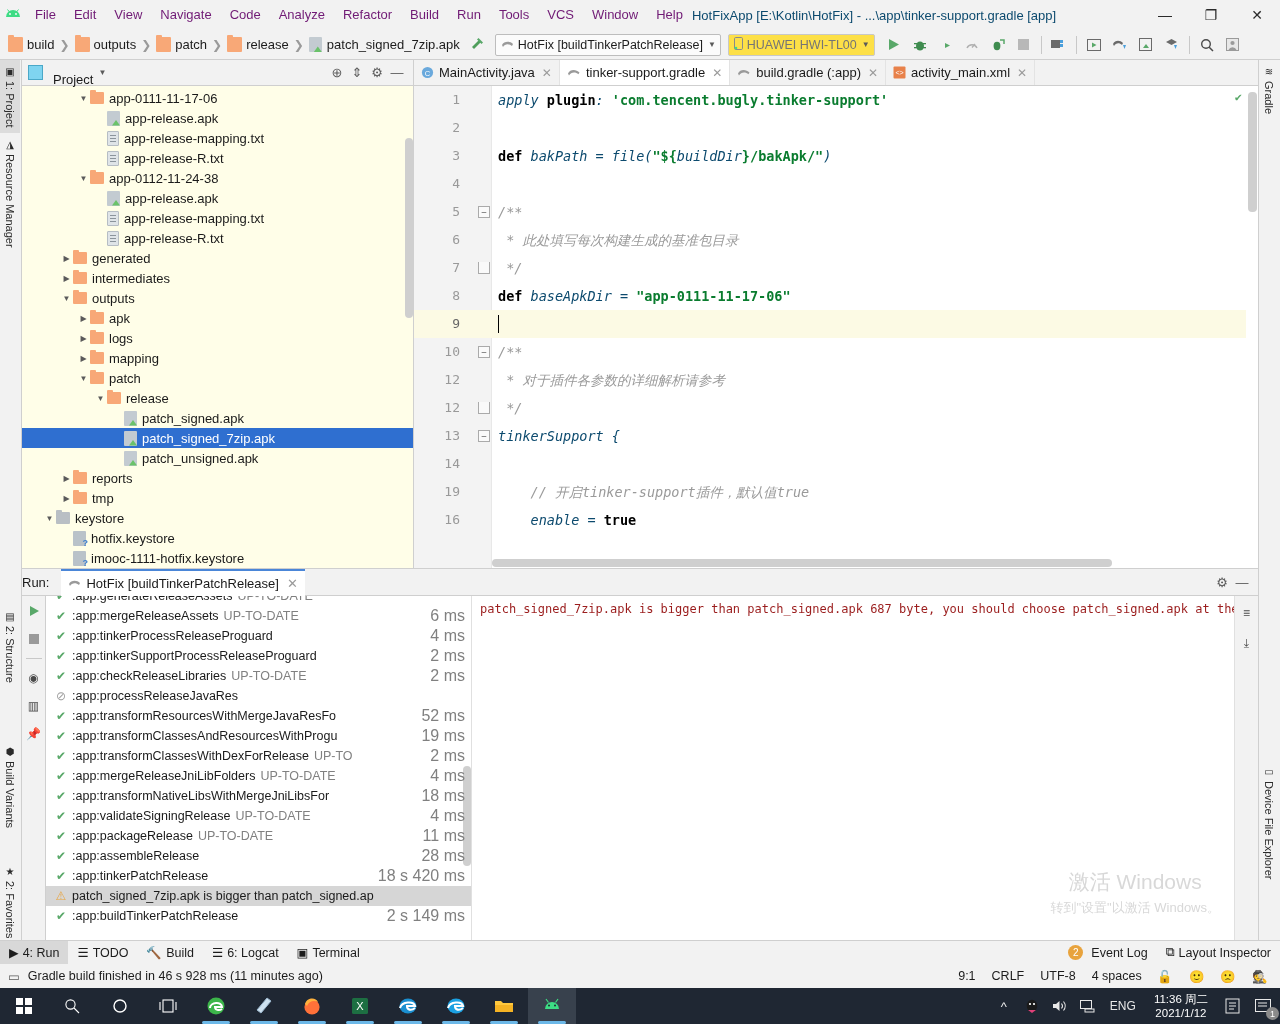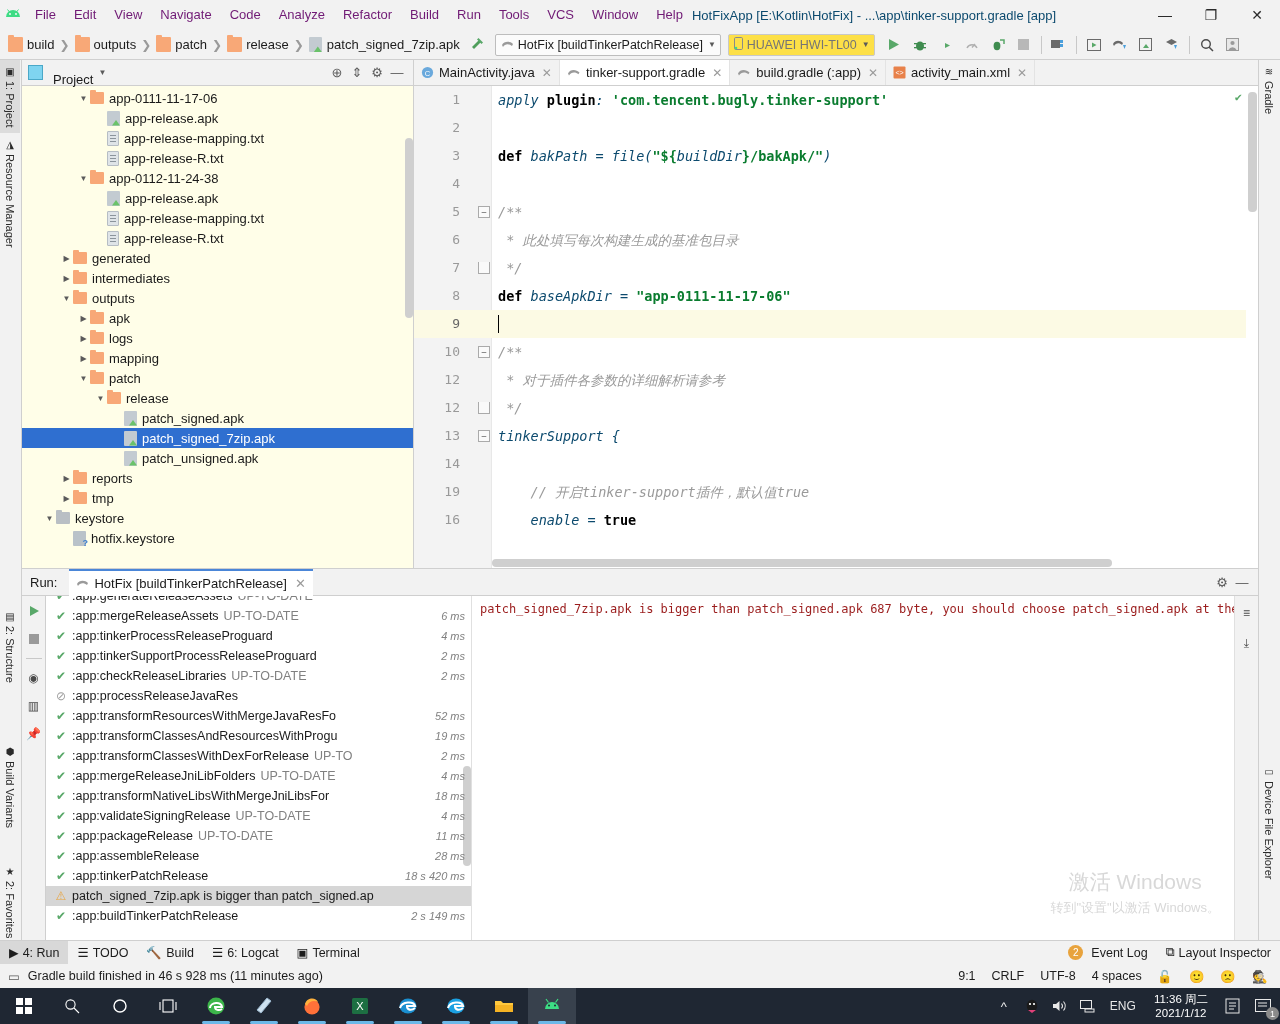--- a/index.html
+++ b/index.html
@@ -132,35 +132,35 @@
   .caretline { position:absolute; left:84px; width:1px; height:18px; background:#000; top:5px;}
   .ed-scroll { position: absolute; right: 0; top: 0; width: 12px; height: 100%; background: #fff; }
   .ed-thumb { position: absolute; right: 1px; top: 6px; width: 9px; height: 120px; background: #cfcfcf; border-radius: 4px; }
   .ed-hscroll { position: absolute; left: 78px; right: 14px; bottom: 0; height: 11px; background: #fff; }
   .ed-hthumb { position: absolute; left: 0; width: 620px; top: 2px; height: 8px; background: #cfcfcf; border-radius: 4px; }
   .ed-check { position: absolute; right: 16px; top: 4px; color: #59a869; font-size: 12px; }
 
   
   .run { position: absolute; left: 22px; top: 568px; width: 1236px; height: 372px; background: #fff; border-top: 1px solid #cfcfcf; }
   .run-head { height: 27px; background: #f2f2f2; display: flex; align-items: center; border-bottom: 1px solid #cfcfcf; }
-  .run-head .lbl { font-size: 13px; margin-left: 8px; margin-right: 12px; text-align: center; }
+  .run-head .lbl { font-size: 13px; margin-right: 12px; text-align: center; }
   .run-tab { display: flex; align-items: center; height: 27px; padding: 0 7px; background: #fff; border-top: 2px solid #4a86d8; font-size: 13px; }
   .run-tab .x { margin-left: 8px; color: #9a9a9a; }
   .run-head .sp { flex: 1; }
   .run-body { display: flex; height: 345px; }
   .run-strip { width: 24px; background: #f2f2f2; border-right: 1px solid #cfcfcf; padding-top: 6px; display: flex; flex-direction: column; align-items: center; gap: 10px; }
   .rs-ic { width: 20px; height: 18px; display: flex; align-items: center; justify-content: center; font-size: 12px; color: #4a4a4a; }
   .rs-div { width: 16px; height: 1px; background: #c8c8c8; }
   .tasklist { width: 426px; background: #fff; overflow: hidden; position: relative; border-right: 1px solid #e0e0e0; }
   .task { height: 20px; display: flex; align-items: center; font-size: 12.5px; white-space: nowrap; padding-left: 4px; }
   .task.warn { background: #d6d6d6; }
   .task .chk { width: 22px; text-align: center; color: #59a869; font-size: 12px; flex: 0 0 auto; }
   .task .nm { color: #1a1a1a; }
   .task .ut { color: #808080; margin-left: 5px; }
-  .task .ms { position: absolute; right: 6px; color: #808080; font-size: 11px; font-style: italic; }
+  .task .ms { position: absolute; right: 6px; color: #808080; font-size: 16px; }
   .task.warn .chk { color: #e8a33d; }
   .tl-sb { position: absolute; right: 0; top: 170px; width: 8px; height: 100px; background: #cfcfcf; border-radius: 4px; }
   .console { flex: 1; background: #fff; position: relative; padding: 6px 8px; overflow: hidden; }
   .cline { font-family: "DejaVu Sans Mono", monospace; font-size: 12px; color: #9b1d1d; white-space: pre; }
   .con-right { position: absolute; right: 0; top: 0; width: 24px; height: 100%; background: #f2f2f2; border-left: 1px solid #e0e0e0; padding-top: 8px; display: flex; flex-direction: column; align-items: center; gap: 12px; }
   .watermark { position: absolute; right: 38px; bottom: 24px; text-align: center; color: #d8d8d8; pointer-events: none; }
   .watermark .w1 { font-size: 21px; }
   .watermark .w2 { font-size: 13px; margin-top: 3px; }
 
   
@@ -518,20 +518,25 @@
         </div>
         <div class="row" style="padding-left: 21px;">
           <span class="tw">▼</span>
           <span class="gfolder grey"></span>
           <span>keystore</span>
         </div>
         <div class="row" style="padding-left: 38px;">
           <span class="tw"></span>
           <span class="key-ic"></span>
           <span>hotfix.keystore</span>
+        </div>
+        <div class="row" style="padding-left: 38px;">
+          <span class="tw"></span>
+          <span class="key-ic"></span>
+          <span>imooc-1111-hotfix.keystore</span>
         </div>
       </div>
   </div>
 
   <div class="editor">
     <div class="tabs" id="edtabs">
         <div class="tab">
           <span class="tab-ic">
             <svg width="13" height="13" viewBox="0 0 13 13">
               <circle cx="6.5" cy="6.5" r="5.6" fill="#6aa9dc"></circle>

